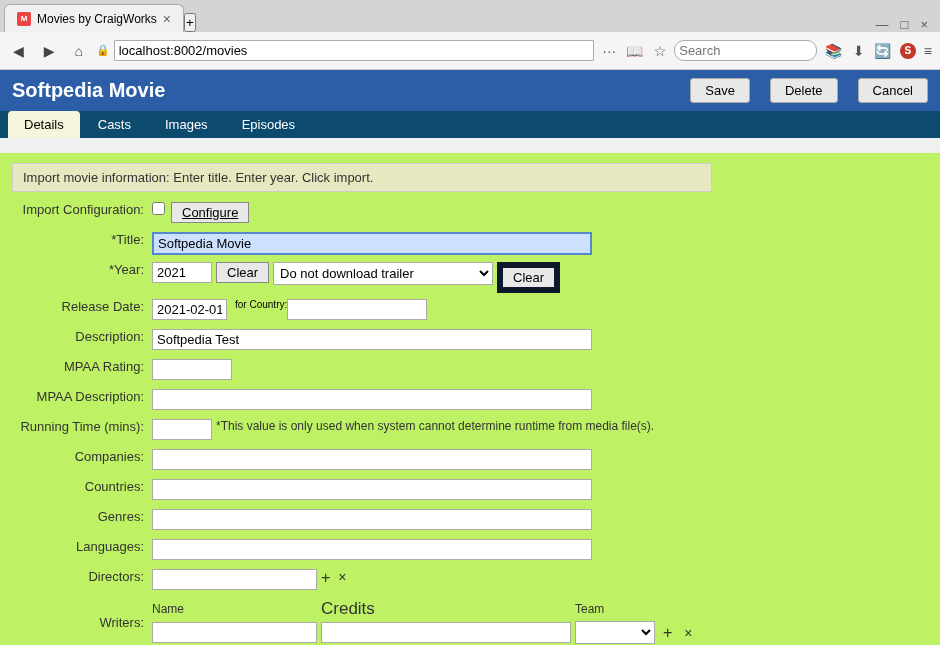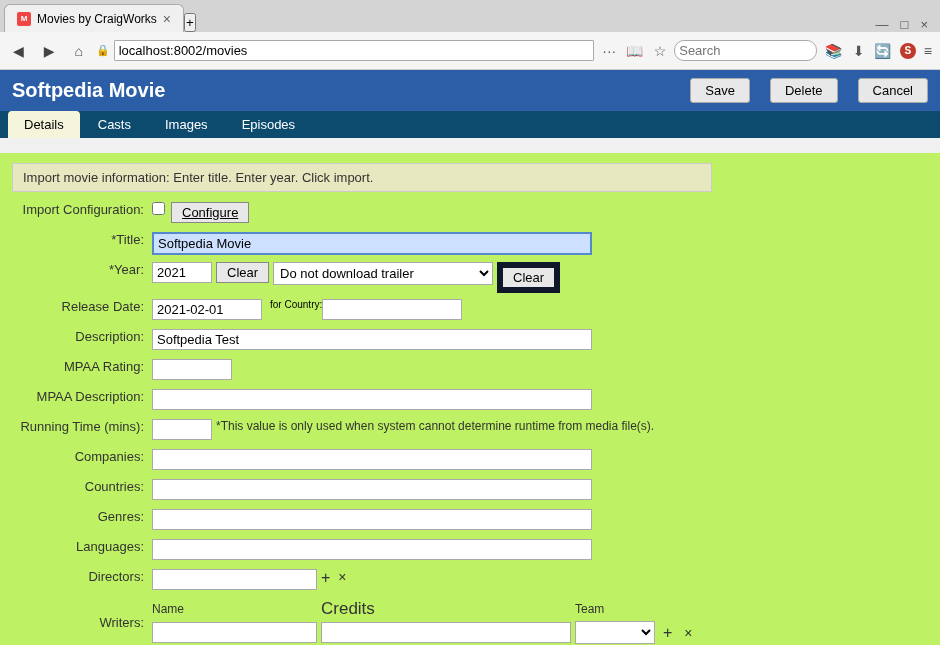--- a/index.html
+++ b/index.html
@@ -34,21 +34,21 @@
     .content-area { background: #bef264; padding: 10px 12px; overflow-y: auto; height: calc(645px - 32px - 38px - 46px - 32px); margin-top: 15px; }
 
     .import-notice { background: #e8e8c0; border: 1px solid #ccc; padding: 6px 10px; margin-bottom: 10px; font-size: 13px; color: #333; max-width: 700px; }
 
     .form-row { display: flex; align-items: flex-start; margin-bottom: 6px; min-height: 24px; }
     .form-label { width: 140px; text-align: right; padding-right: 8px; font-size: 13px; color: #333; flex-shrink: 0; }
     .form-control { border: 1px solid #aaa; padding: 2px 4px; font-size: 13px; background: white; }
     .input-text { width: 440px; }
     .input-title { background: #cce0ff; border: 2px solid #5588cc; }
     .input-year { width: 60px; }
-    .input-date { width: 110px; }
+    .input-date { width: 75px; }
     .input-mpaa { width: 80px; }
     .input-full { width: 440px; }
     .input-running { width: 60px; }
 
     .import-btn { border: 1px solid #888; background: #e8e8e8; padding: 2px 10px; font-size: 13px; cursor: pointer; margin: 0 4px; }
     .clear-btn { border: 6px solid #0f172a; background: #e8e8e8; padding: 2px 10px; font-size: 13px; cursor: pointer; margin: 0 4px; }
     .configure-btn { border: 1px solid #888; background: #e8e8e8; padding: 2px 10px; font-size: 13px; cursor: pointer; text-decoration: underline; }
     .select-trailer { width: 220px; font-size: 13px; border: 1px solid #aaa; padding: 2px; }
     .for-country-label { font-size: 10px; margin-left: 8px; }
     .input-country { width: 140px; }

